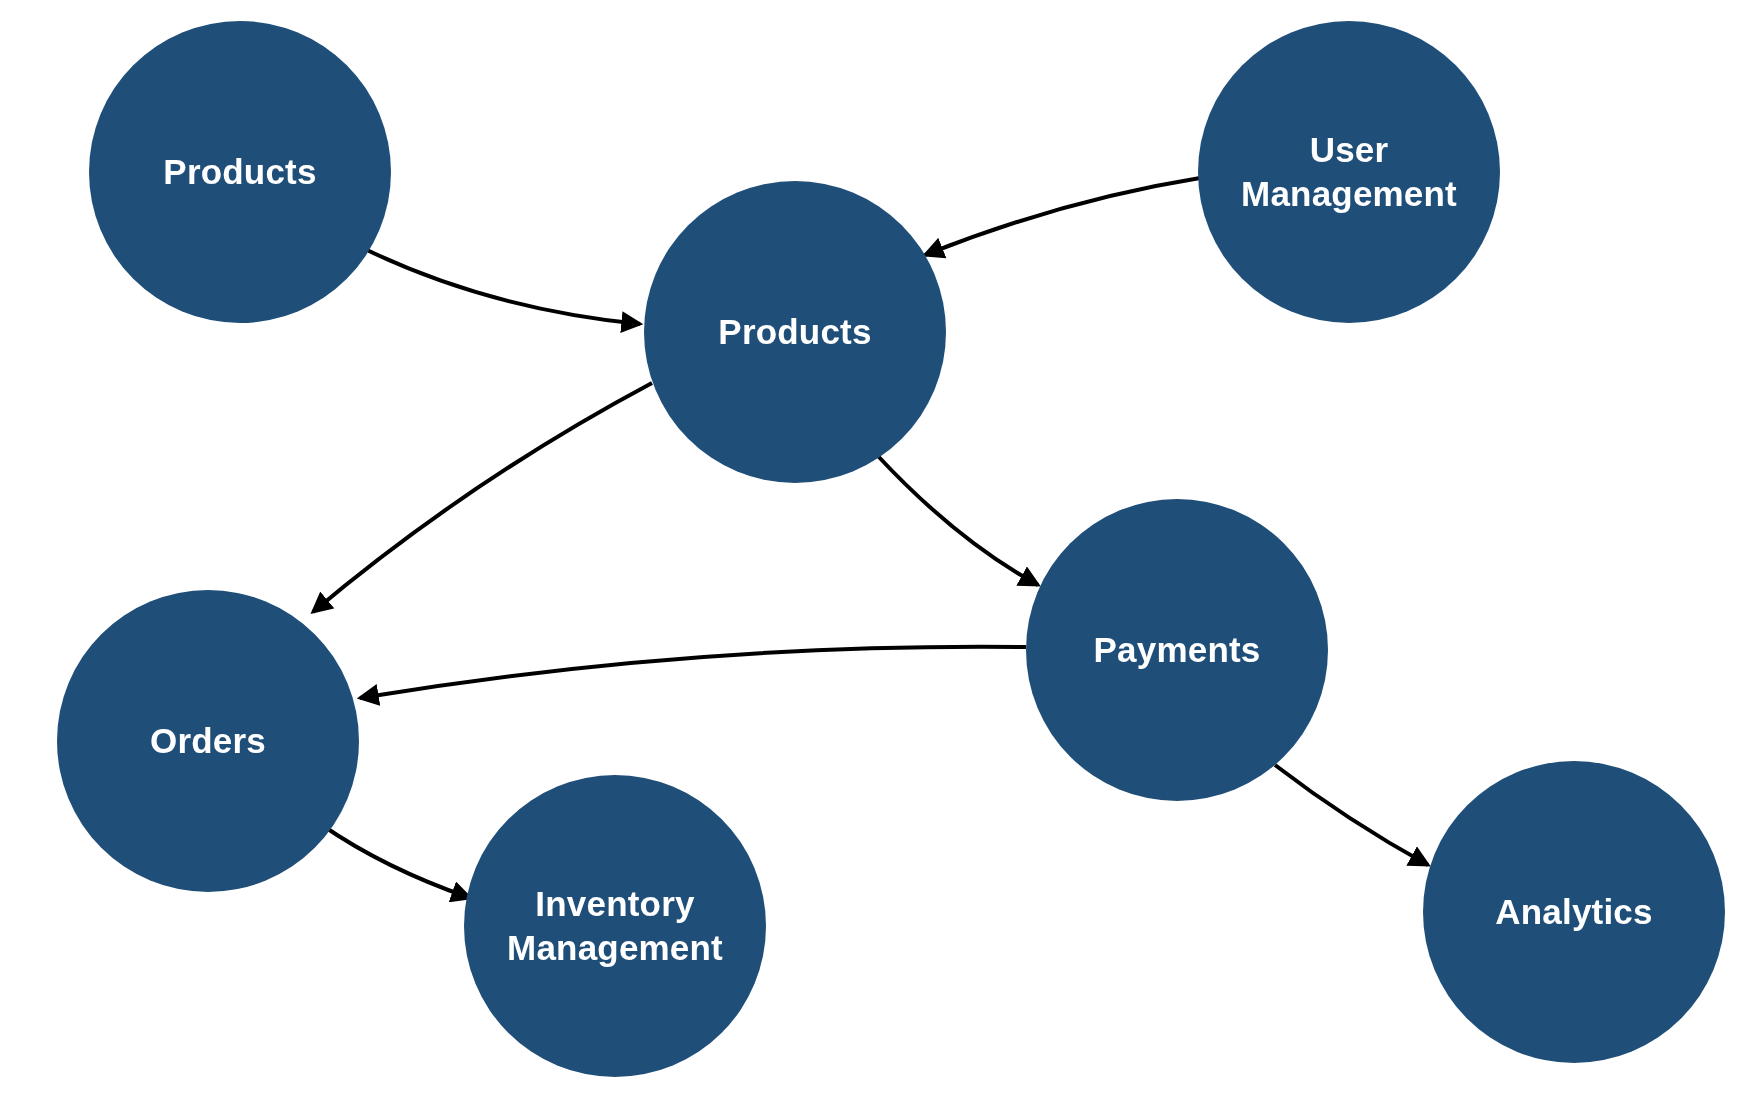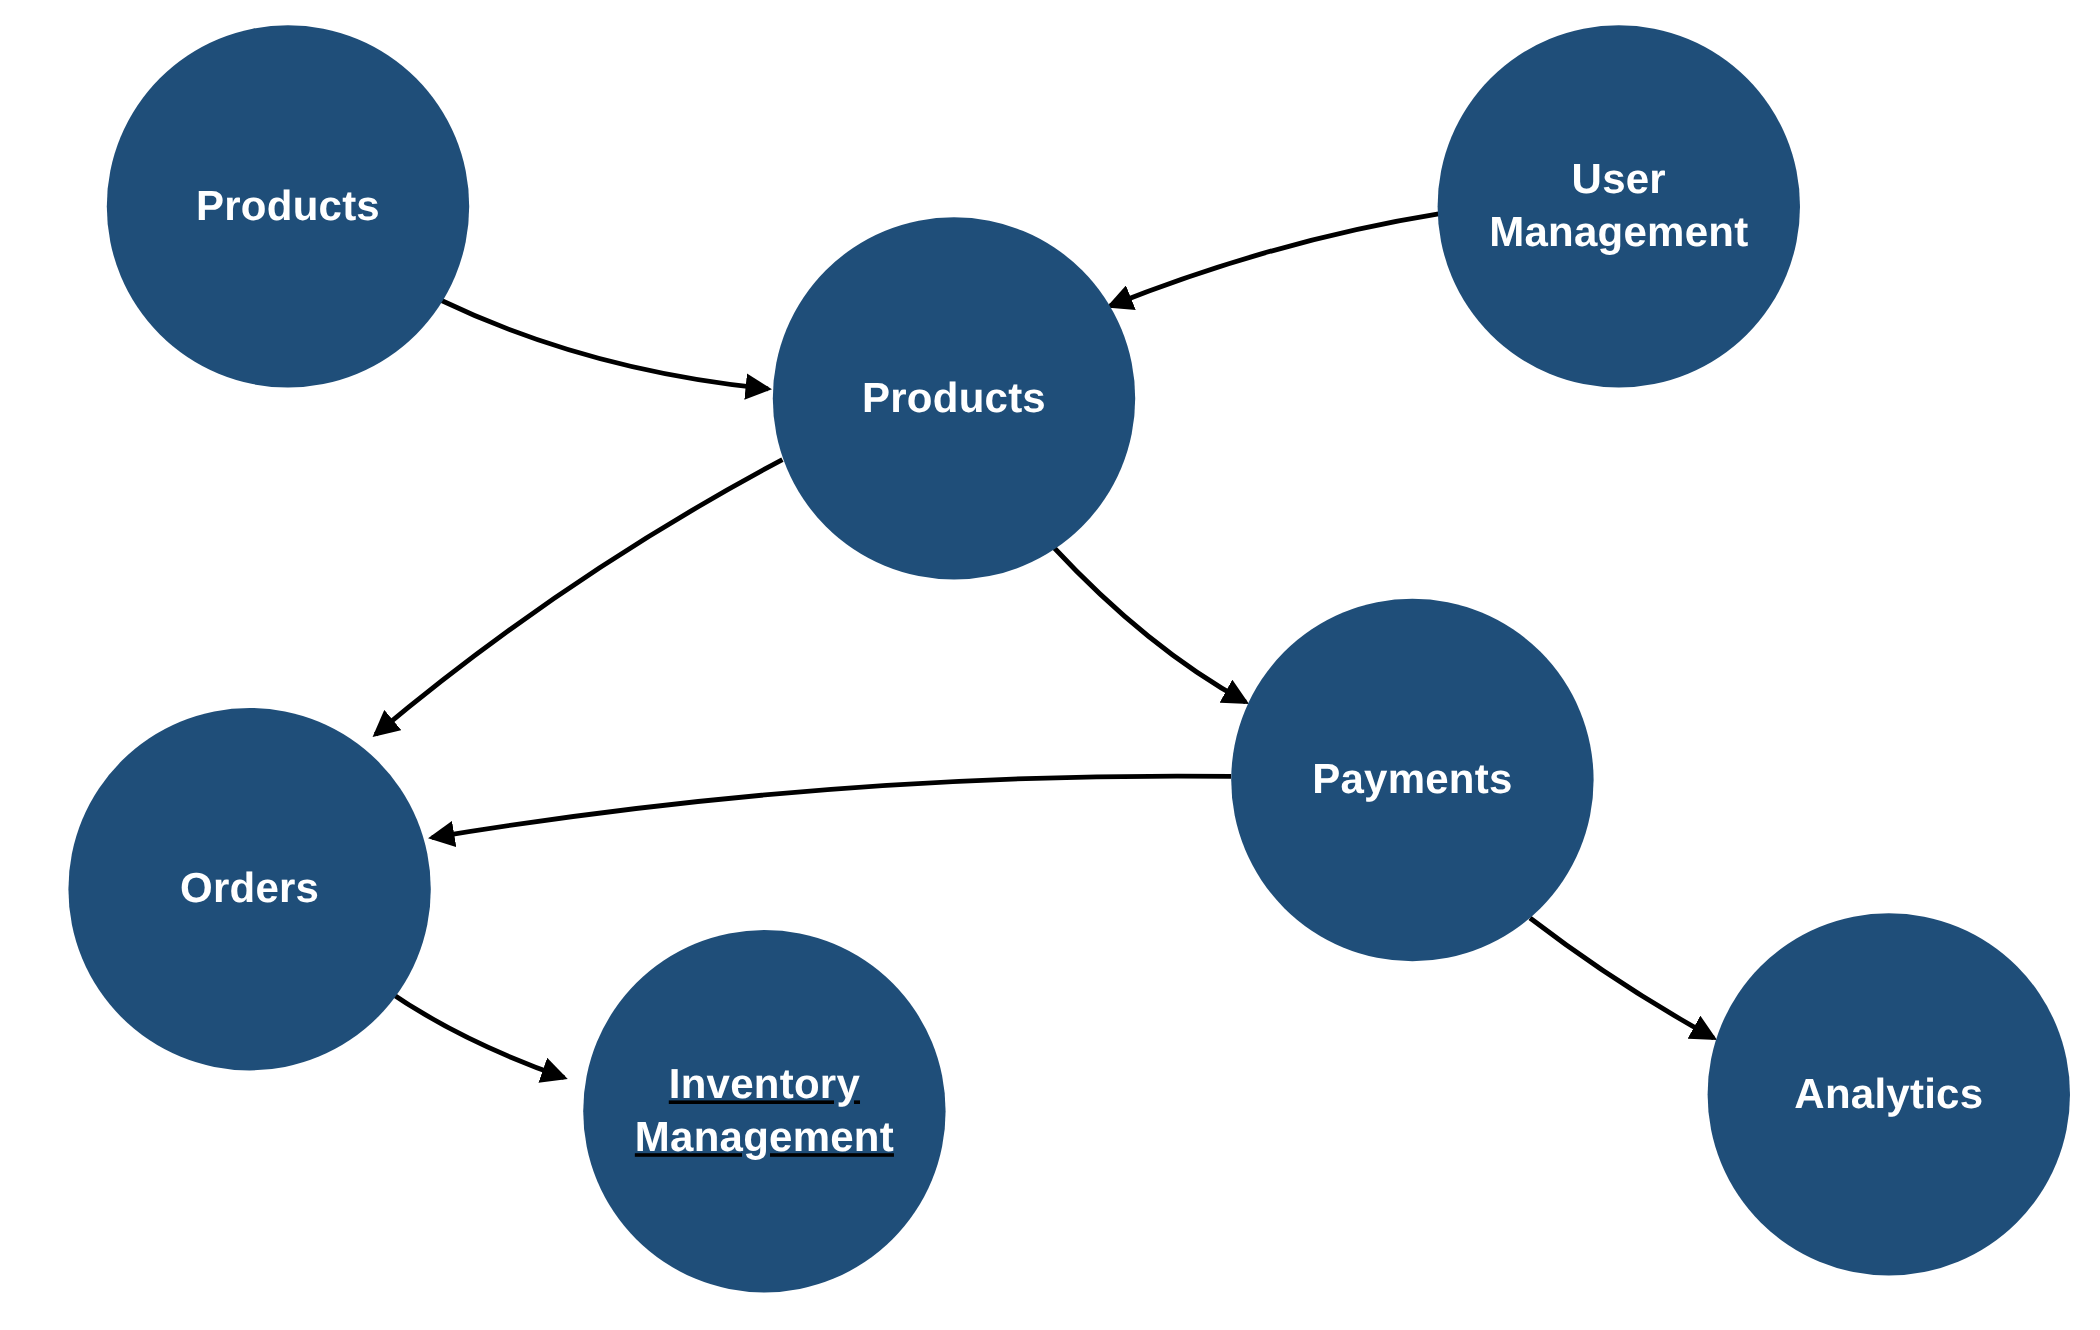--- a/index.html
+++ b/index.html
@@ -32,21 +32,21 @@
     text-align: center;
     white-space: pre-line;
     letter-spacing: 0.2px;
   }
   
   .node-products   { left:   89px; top:  21px; }
   .node-user-mgmt  { left: 1198px; top:  21px; }
   .node-checkout   { left:  644px; top: 181px; }
   .node-orders     { left:   57px; top: 590px; }
   .node-payments   { left: 1026px; top: 499px; }
-  .node-inventory  { left:  486px; top: 775px; text-decoration: underline; }
+  .node-inventory  { left:  464px; top: 775px; }
   .node-analytics  { left: 1423px; top: 761px; align-items: center; }
 </style>
 </head>
 <body>
 
 <div class="canvas">
 
   <svg class="edges-layer" viewBox="0 0 1750 1108" xmlns="http://www.w3.org/2000/svg" aria-hidden="true">
     <defs>
       <marker id="arrow" viewBox="0 0 10 10" refX="8.5" refY="5" markerWidth="5.5" markerHeight="5.5" orient="auto-start-reverse" markerUnits="strokeWidth">

